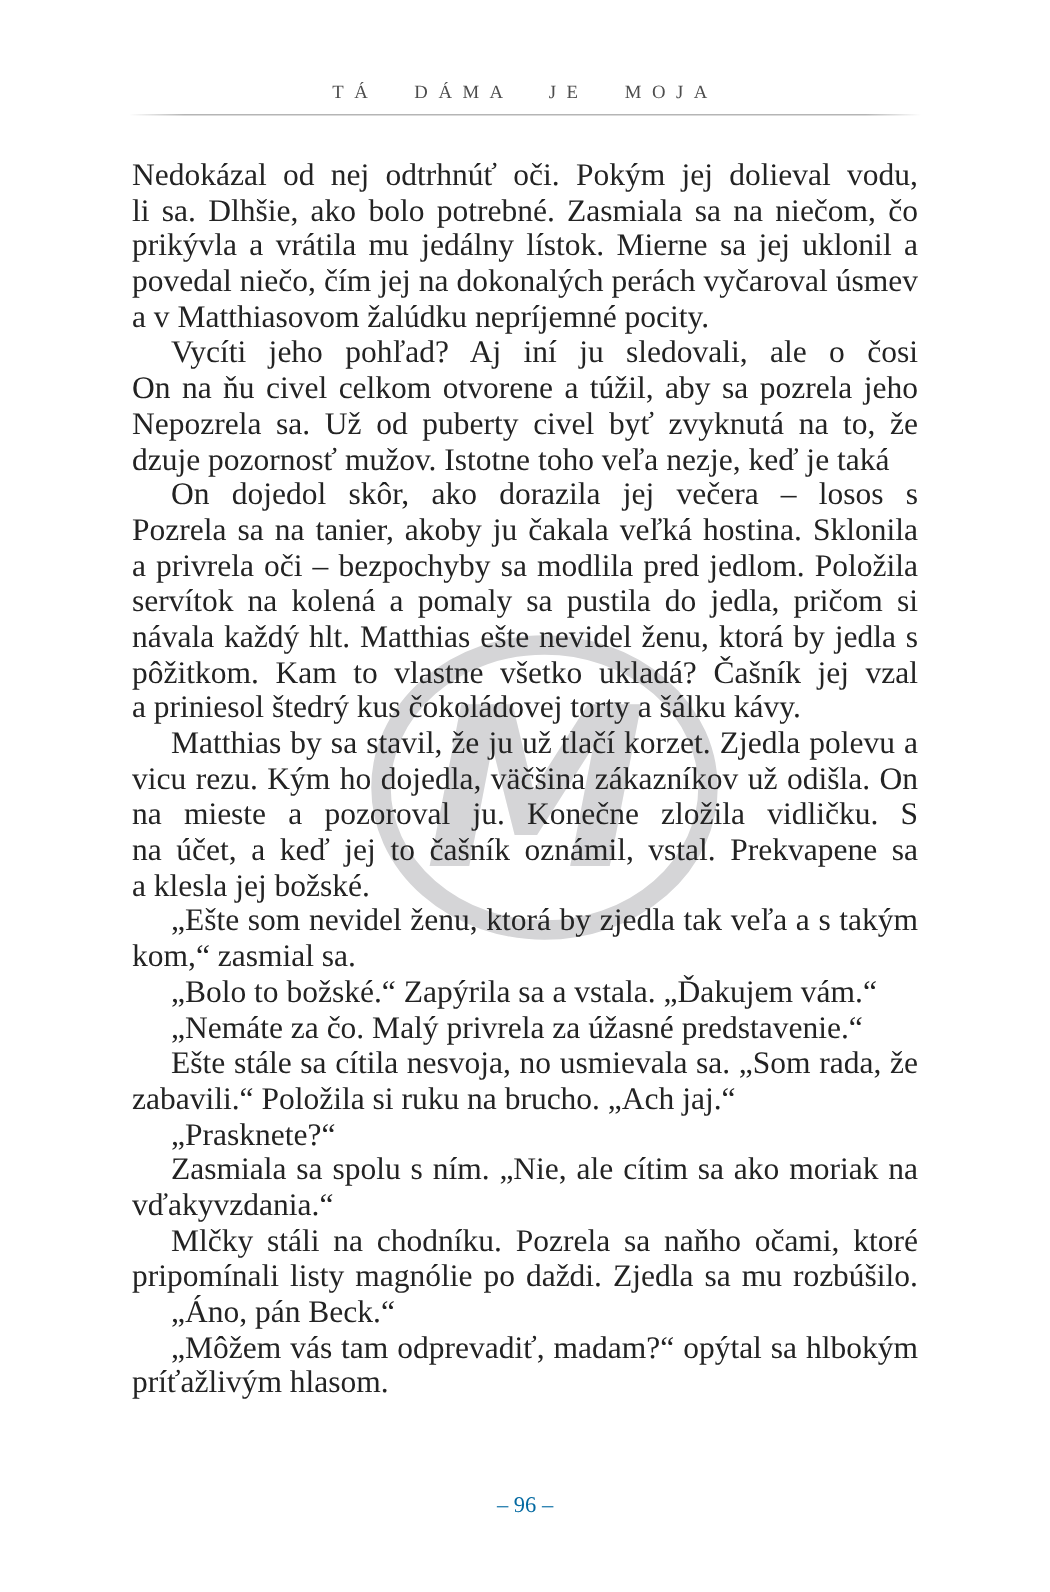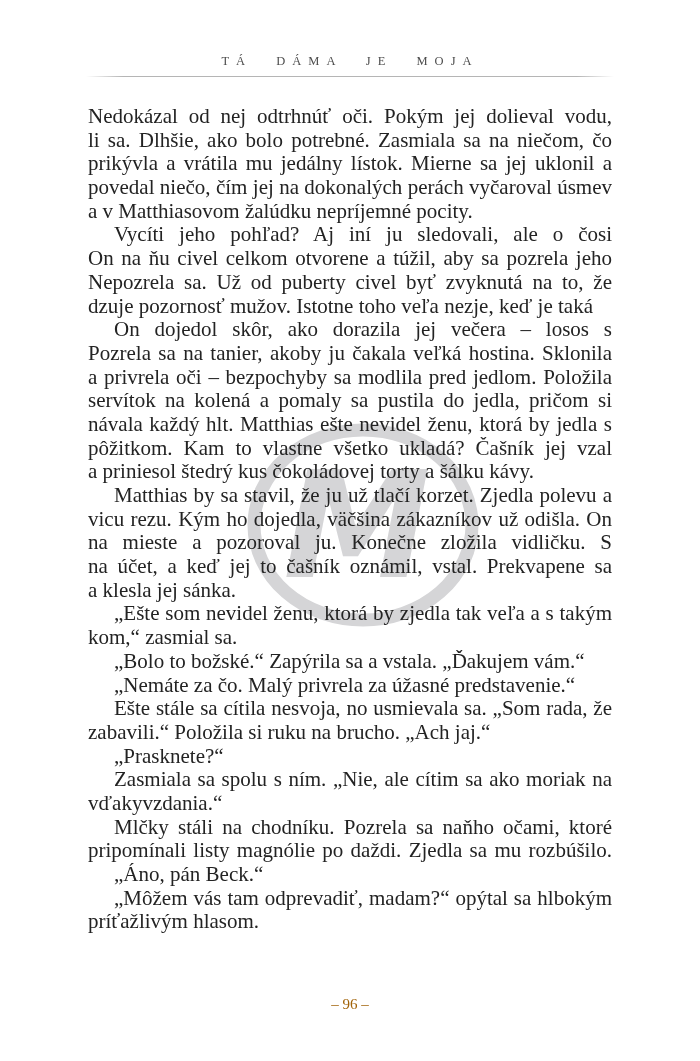--- a/index.html
+++ b/index.html
@@ -36,21 +36,21 @@
     font-size:21px;line-height:23.7px;color:#232323;
   }
   .tline{height:23.7px;overflow:hidden;}
   .tline.j{text-align:justify;text-align-last:justify;}
   .tline.l{text-align:left;font-family:Liberation Serif, serif;}
   .tline.indent{text-indent:26px;}
 
   
   .folio{
     position:absolute;top:996px;left:0;width:700px;
-    text-align:center;font-size:15px;color:#a16207;
+    text-align:center;font-size:15px;color:#0369a1;
   }
 </style>
 </head>
 <body>
 
 <div class="page">
 
   <div class="running-head">TÁ DÁMA JE MOJA</div>
 
   <div class="head-rule"></div>
@@ -81,21 +81,21 @@
         <div class="tline j">servítok na kolená a pomaly sa pustila do jedla, pričom si vychut-</div>
         <div class="tline j">návala každý hlt. Matthias ešte nevidel ženu, ktorá by jedla s takým</div>
         <div class="tline j">pôžitkom. Kam to vlastne všetko ukladá? Čašník jej vzal tanier</div>
         <div class="tline l">a priniesol štedrý kus čokoládovej torty a šálku kávy.</div>
       </div>
       <div>
         <div class="tline j indent">Matthias by sa stavil, že ju už tlačí korzet. Zjedla polevu a polo-</div>
         <div class="tline j">vicu rezu. Kým ho dojedla, väčšina zákazníkov už odišla. On zostal</div>
         <div class="tline j">na mieste a pozoroval ju. Konečne zložila vidličku. S očividnou</div>
         <div class="tline j">na účet, a keď jej to čašník oznámil, vstal. Prekvapene sa otočila</div>
-        <div class="tline l">a klesla jej sánka.</div>
+        <div class="tline l">a klesla jej božské.</div>
       </div>
       <div>
         <div class="tline j indent">„Ešte som nevidel ženu, ktorá by zjedla tak veľa a s takým pôžit-</div>
         <div class="tline l">kom,“ zasmial sa.</div>
       </div>
       <div>
         <div class="tline l indent">„Bolo to božské.“ Zapýrila sa a vstala. „Ďakujem vám.“</div>
       </div>
       <div>
         <div class="tline l indent">„Nemáte za čo. Malý privrela za úžasné predstavenie.“</div>

